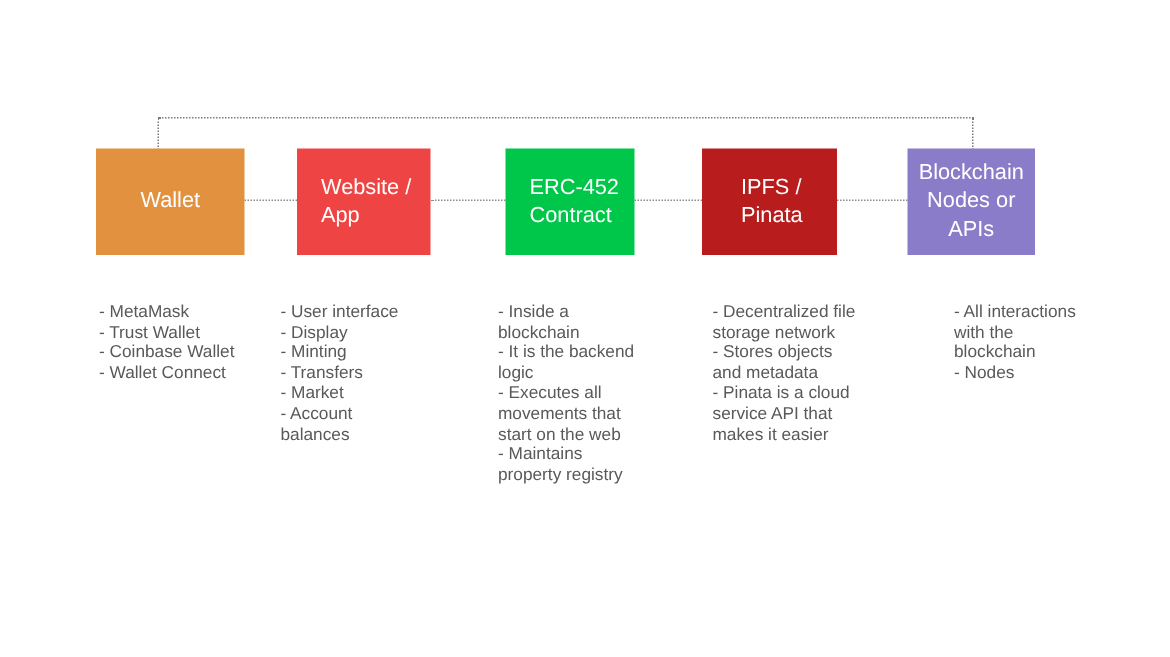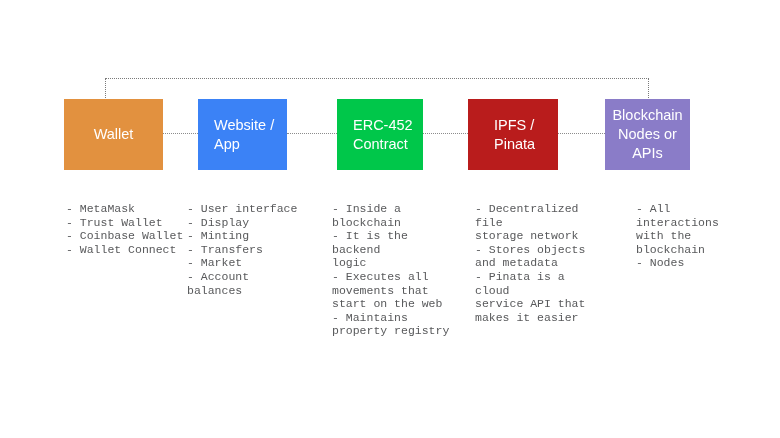--- a/index.html
+++ b/index.html
@@ -73,37 +73,37 @@
   .node-label {
     color: #ffffff;
     font-size: 14.5px;
     line-height: 19px;
     text-align: center;
     white-space: pre-line;
     font-family: "Liberation Sans", sans-serif;
   }
   .node-1 { left: 64px;  width: 99px; background: #E2913F; }
   .node-1 .node-label { text-align: center; }
-  .node-2 { left: 198px; width: 89px; background: #3b82f6; }
+  .node-2 { left: 198px; width: 89px; background: #ef4444; }
   .node-3 { left: 337px; width: 86px; background: #00C74A; }
   .node-4 { left: 468px; width: 90px; background: #b91c1c; }
   .node-5 { left: 605px; width: 85px; background: #8A7CC8; }
 
   .node-2 .node-label,
   .node-3 .node-label { text-align: left; width: 100%; padding-left: 10px; box-sizing: border-box; }
   .node-4 .node-label { text-align: left; width: 100%; padding-left: 20px; box-sizing: border-box; }
 
   
   .desc {
     position: absolute;
     top: 202px;
     color: #58595b;
     font-size: 11.5px;
     line-height: 13.6px;
-    font-family: Liberation Mono, monospace;
+    font-family: Liberation Sans, sans-serif;
     white-space: pre-line;
   }
   .desc-1 { left: 66px;  width: 125px; }
   .desc-2 { left: 187px; width: 120px; }
   .desc-3 { left: 332px; width: 120px; }
   .desc-4 { left: 475px; width: 118px; }
   .desc-5 { left: 612px; width: 115px; margin-left: 24px; }
 </style>
 </head>
 <body>

